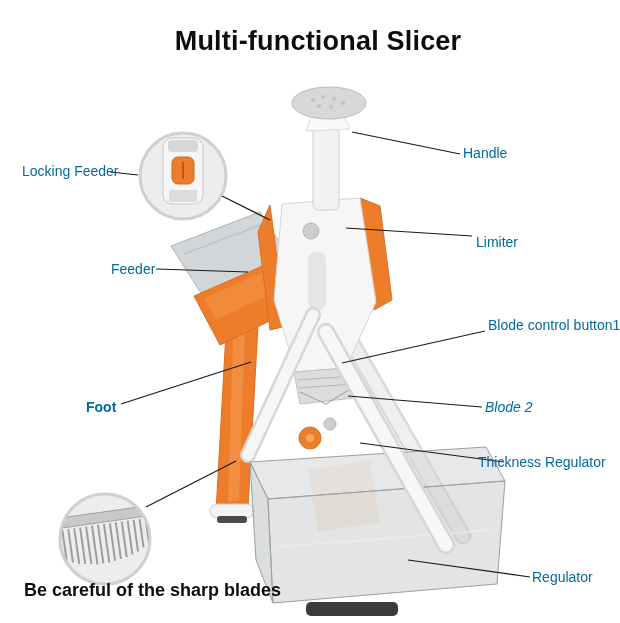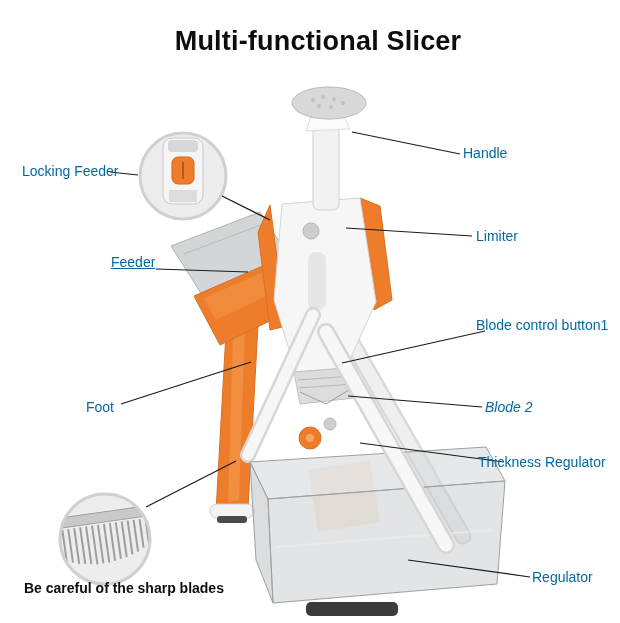--- a/index.html
+++ b/index.html
@@ -8,21 +8,21 @@
     font-family:"Liberation Sans", sans-serif;color:#111;overflow:hidden;margin-left:8px;
   }
   .title{
     position:absolute;top:26px;left:0;width:100%;text-align:center;
     font-size:27px;font-weight:bold;letter-spacing:0.2px;margin:0;color:#0d0d0d;
   }
   .label{
     position:absolute;font-size:14px;line-height:14px;color:#0369a1;white-space:nowrap;
   }
   .warning{
-    position:absolute;left:16px;top:580px;font-size:14px;font-weight:bold;color:#0d0d0d;white-space:nowrap;
+    position:absolute;left:16px;top:580px;font-size:18px;font-weight:bold;color:#0d0d0d;white-space:nowrap;
   }
   svg.scene{position:absolute;left:0;top:0;}
   .ldr{stroke:#1a1a1a;stroke-width:1.2;}
 </style>
 </head>
 <body>
 
 <div class="page">
 
   <h1 class="title">Multi-functional Slicer</h1>
@@ -152,23 +152,23 @@
       <line class="ldr" x1="474" y1="407" x2="340" y2="396"></line>
       <line class="ldr" x1="113" y1="404" x2="243" y2="362"></line>
       <line class="ldr" x1="496" y1="462" x2="352" y2="443"></line>
       <line class="ldr" x1="522" y1="577" x2="400" y2="560"></line>
       <line class="ldr" x1="138" y1="507" x2="228" y2="461"></line>
     </g>
   </svg>
 
   <div class="label" style="left:14px;top:164px;">Locking Feeder</div>
   <div class="label" style="left:455px;top:146px;">Handle</div>
-  <div class="label" style="left:468px;top:229px;">Limiter</div>
-  <div class="label" style="left:103px;top:255px;text-decoration:underline;">Feeder</div>
-  <div class="label" style="left:468px;top:318px;">Blode control button1</div>
+  <div class="label" style="left:468px;top:235px;">Limiter</div>
+  <div class="label" style="left:103px;top:262px;">Feeder</div>
+  <div class="label" style="left:480px;top:318px;">Blode control button1</div>
   <div class="label" style="left:477px;top:400px;font-style:italic;">Blode 2</div>
-  <div class="label" style="left:78px;top:400px;">Foot</div>
+  <div class="label" style="left:78px;top:400px;font-weight:bold;">Foot</div>
   <div class="label" style="left:470px;top:455px;">Thickness Regulator</div>
   <div class="label" style="left:524px;top:570px;">Regulator</div>
 
   <div class="warning">Be careful of the sharp blades</div>
 
 </div>
 
 </body></html>

